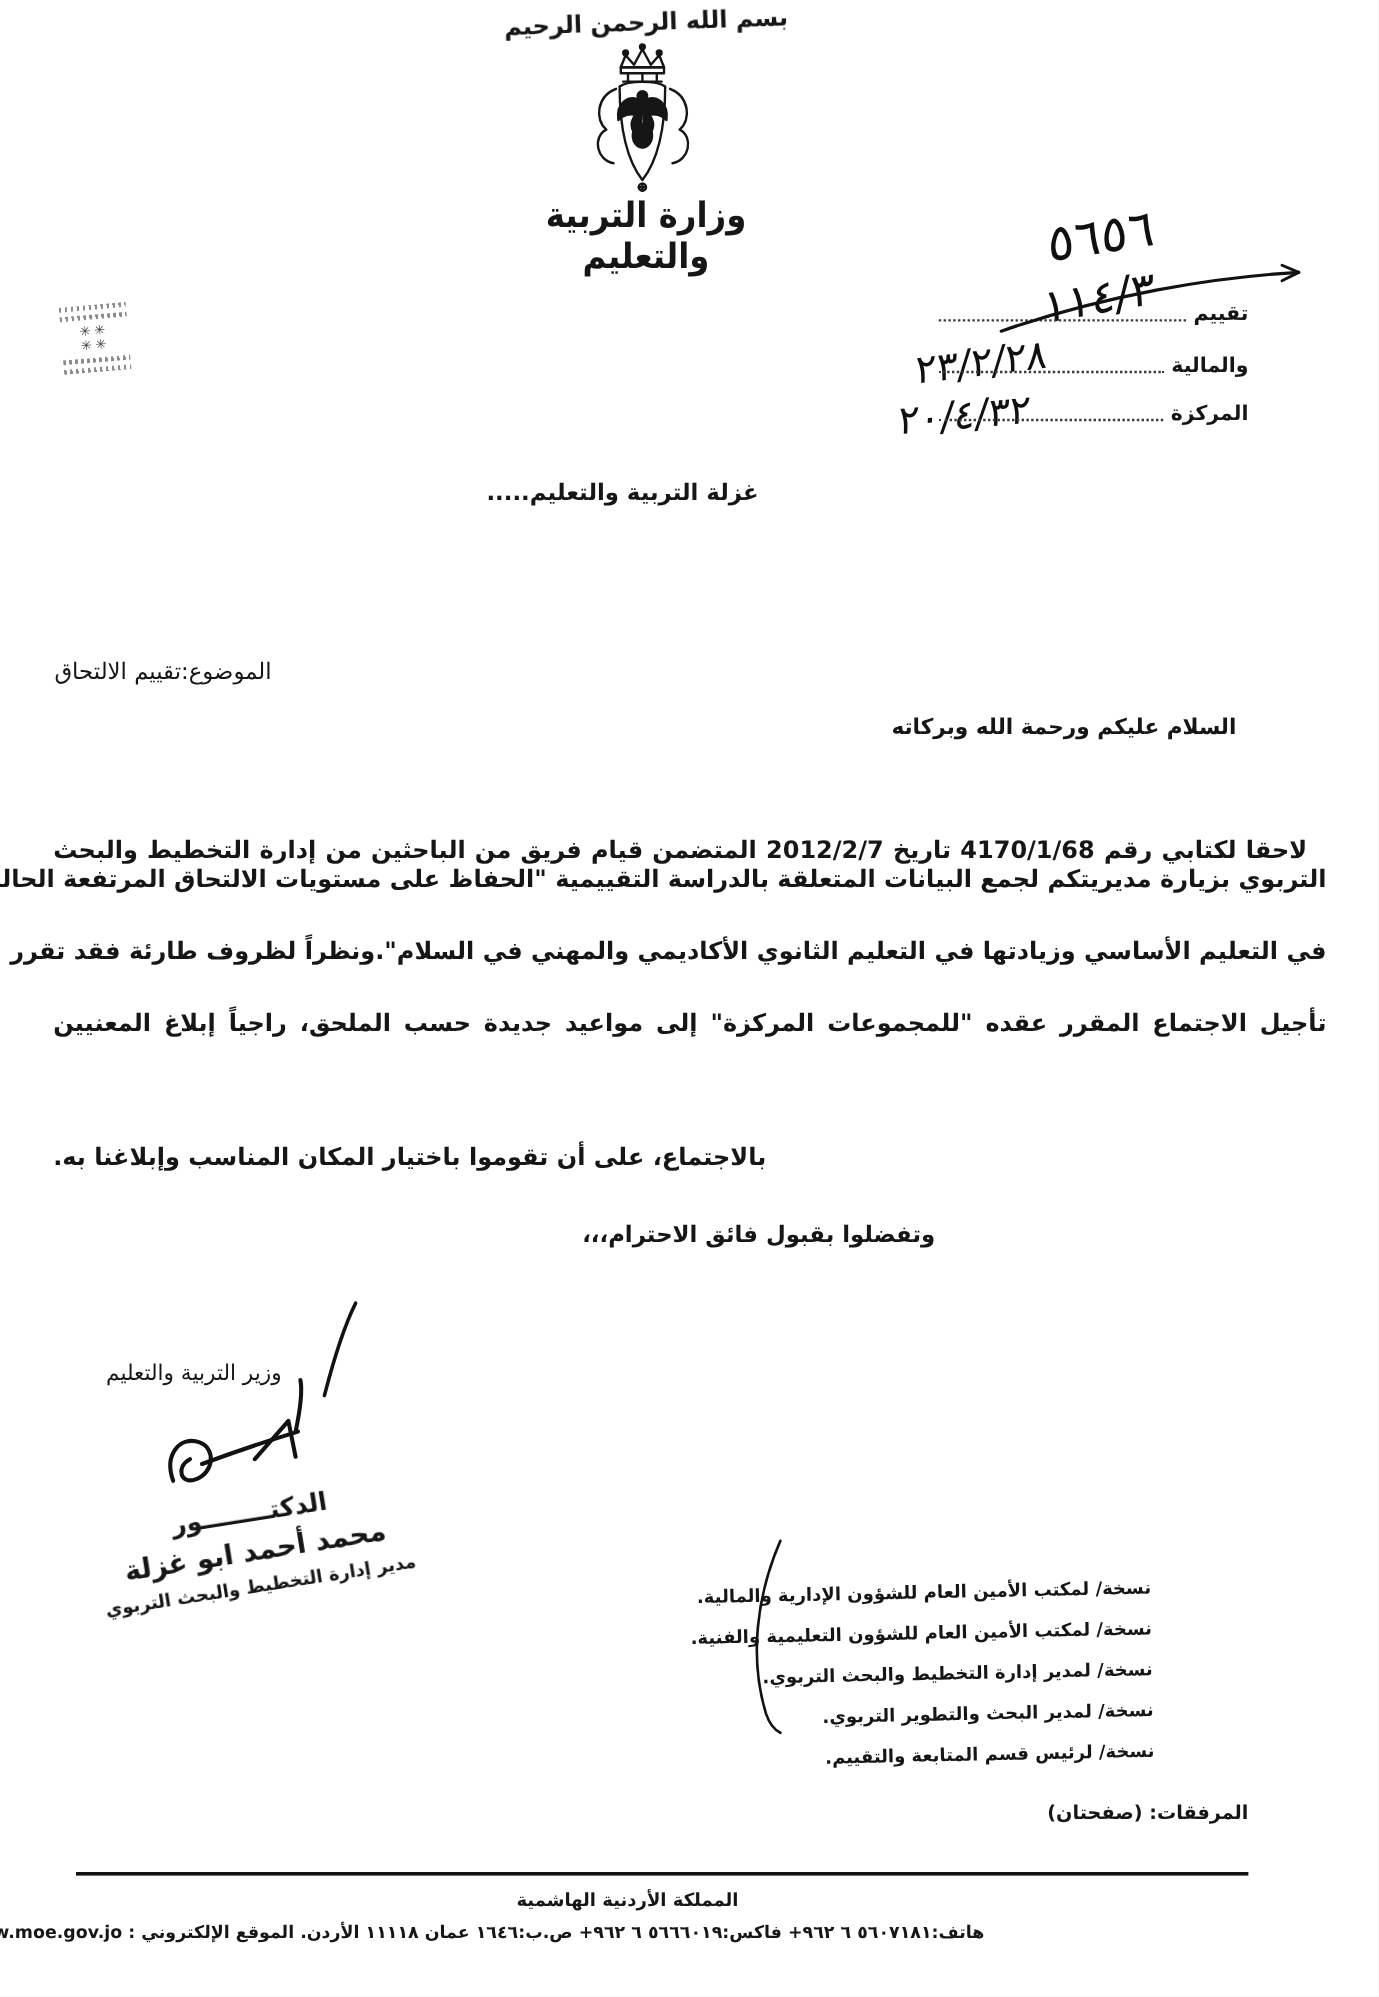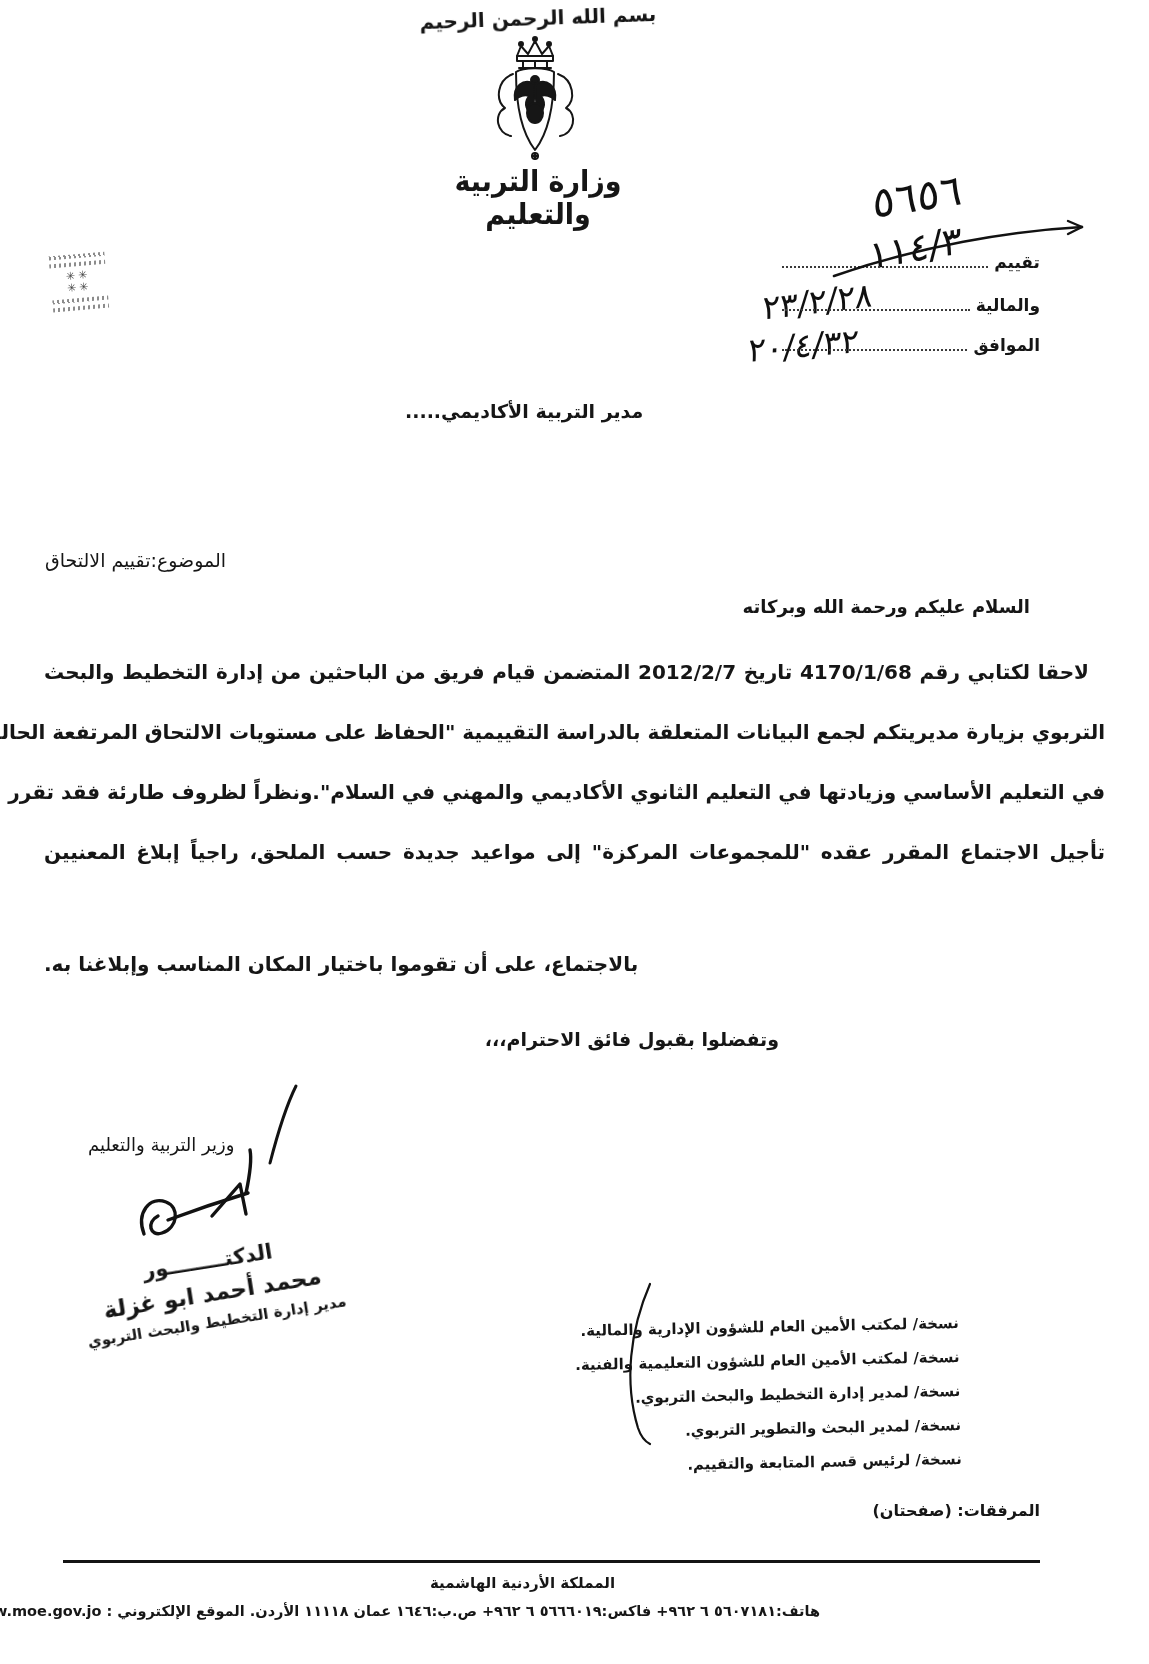--- a/index.html
+++ b/index.html
@@ -28,23 +28,23 @@
   .field-row{right:109px;width:258px;display:flex;align-items:flex-end;height:24px;}
   .fr1{top:248px;} .fr2{top:291px;} .fr3{top:331px;}
   .flabel{font-weight:bold;font-size:17px;padding-left:6px;white-space:nowrap;}
   .leader{flex:1;border-bottom:2px dotted #3a3a3a;margin-bottom:4px;height:1px;}
   
   .recipient{left:405px;top:400px;font-size:19px;font-weight:bold;}
   .subject{left:45px;top:549px;font-size:19px;font-weight:normal;}
   .greeting{right:119px;top:596px;font-size:18px;font-weight:bold;}
   .body-line{left:44px;right:44px;font-size:20px;font-weight:bold;text-align:justify;text-align-last:justify;
     white-space:nowrap;filter:blur(.2px);}
-  .bl1{top:660px;padding-right:16px;} .bl2{top:720px;} .bl3{top:780px;} .bl4{top:840px;}
+  .bl1{top:696px;padding-right:16px;} .bl2{top:720px;} .bl3{top:780px;} .bl4{top:840px;}
   .bl5{top:952px;right:130px;left:44px;text-align:right;text-align-last:left;direction:rtl;}
-  .closing{right:370px;top:1018px;font-size:19px;font-weight:bold;margin-top:10px;}
+  .closing{right:370px;top:1018px;font-size:19px;font-weight:bold;}
   
   .minister-title{left:88px;top:1134px;font-size:18px;font-weight:normal;}
   .stamp{left:42px;top:1246px;width:340px;transform:rotate(-9deg);filter:blur(.3px);}
   .stamp div{text-align:center;font-weight:bold;}
   .s1{font-size:21px;line-height:30px;}
   .s2{font-size:23px;line-height:34px;letter-spacing:2px;}
   .s3{font-size:15px;line-height:24px;}
   
   .cc{right:191px;top:1306px;text-align:right;transform:rotate(-1.2deg);transform-origin:top right;}
   .cc div{font-size:15px;font-weight:bold;line-height:34px;white-space:nowrap;}
@@ -99,25 +99,25 @@
 
   <div class="abs field-row fr1">
     <span class="flabel">تقييم</span>
     <span class="leader"></span>
   </div>
   <div class="abs field-row fr2">
     <span class="flabel">والمالية</span>
     <span class="leader"></span>
   </div>
   <div class="abs field-row fr3">
-    <span class="flabel">الموافق</span>
+    <span class="flabel">المركزة</span>
     <span class="leader"></span>
   </div>
 
-  <div class="abs recipient">مدير التربية الأكاديمي.....</div>
+  <div class="abs recipient">غزلة التربية والتعليم.....</div>
   <div class="abs subject">الموضوع:تقييم الالتحاق</div>
   <div class="abs greeting">السلام عليكم ورحمة الله وبركاته</div>
 
   <div>
     <div class="abs body-line bl1">لاحقا لكتابي رقم 4170/1/68 تاريخ 2012/2/7 المتضمن قيام فريق من الباحثين من إدارة التخطيط والبحث</div>
     <div class="abs body-line bl2">التربوي بزيارة مديريتكم لجمع البيانات المتعلقة بالدراسة التقييمية "الحفاظ على مستويات الالتحاق المرتفعة الحالية</div>
     <div class="abs body-line bl3">في التعليم الأساسي وزيادتها في التعليم الثانوي الأكاديمي والمهني في السلام".ونظراً لظروف طارئة فقد تقرر</div>
     <div class="abs body-line bl4">تأجيل الاجتماع المقرر عقده "للمجموعات المركزة" إلى مواعيد جديدة حسب الملحق، راجياً إبلاغ المعنيين</div>
     <div class="abs body-line bl5">بالاجتماع، على أن تقوموا باختيار المكان المناسب وإبلاغنا به.</div>
   </div>

